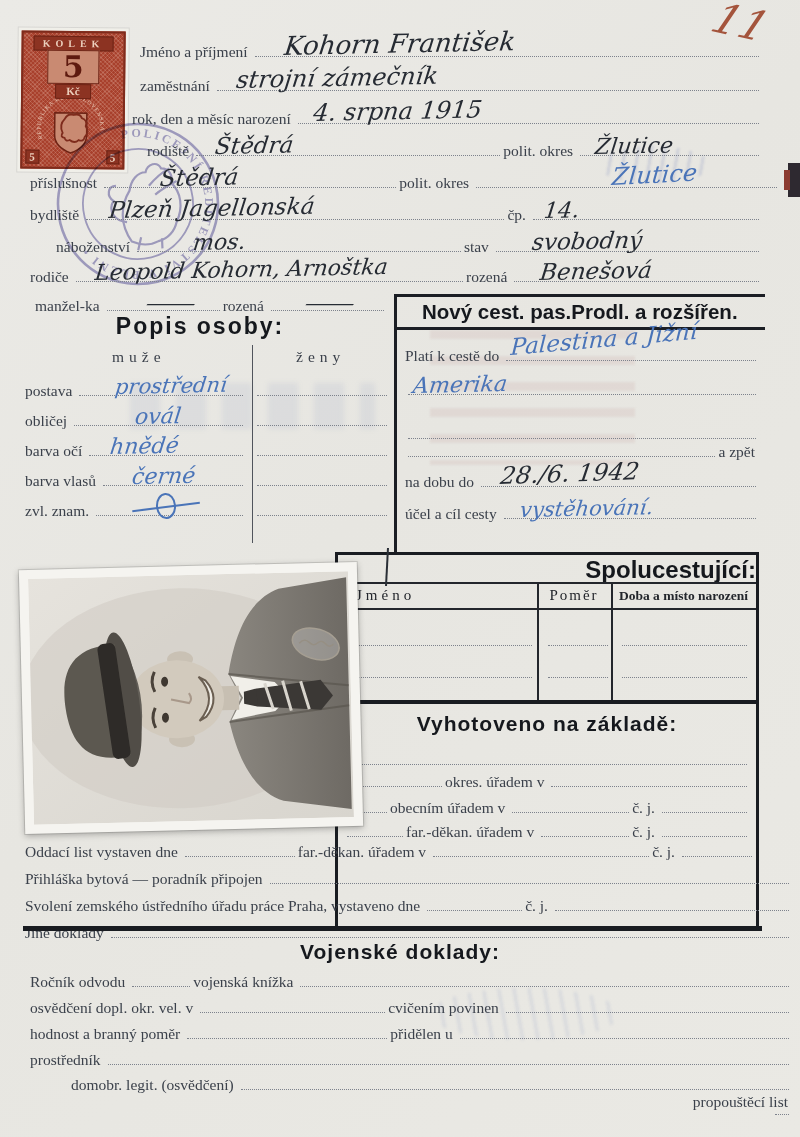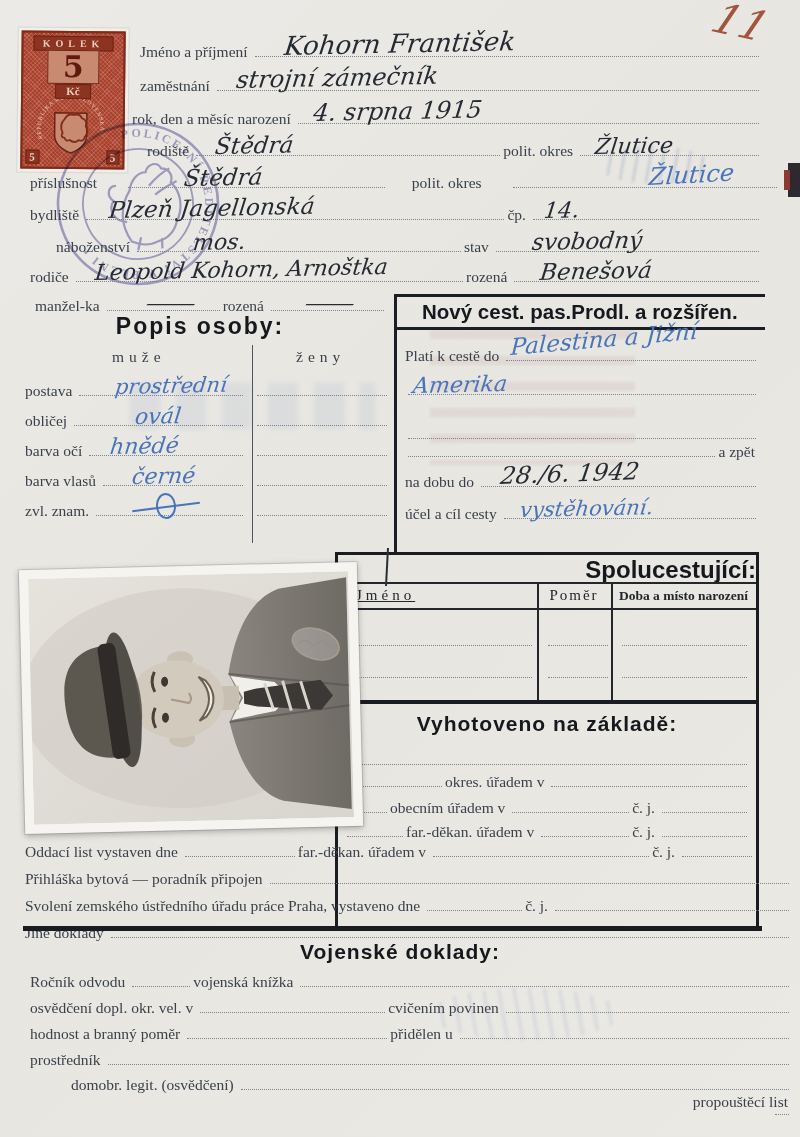--- a/index.html
+++ b/index.html
@@ -132,21 +132,21 @@
     <span class="lbl">rodiště</span>
     <span class="dots" style="flex:1.7;">
       <span class="hand" style="left:18px;font-size:23px;">Štědrá</span>
     </span>
     <span class="lbl">polit. okres</span>
     <span class="dots" style="flex:1;">
       <span class="hand" style="left:14px;font-size:22px;">Žlutice</span>
     </span>
   </div>
 
-  <div class="row" style="left:30px;top:167px;right:20px;gap:24px;">
+  <div class="row" style="left:30px;top:167px;right:20px;">
     <span class="lbl">příslušnost</span>
     <span class="dots" style="flex:1.65;">
       <span class="hand" style="left:55px;font-size:23px;">Štědrá</span>
     </span>
     <span class="lbl">polit. okres</span>
     <span class="dots" style="flex:1.7;">
       <span class="hand b" style="left:135px;font-size:24px;transform:skewX(-8deg) rotate(-3deg);">Žlutice</span>
     </span>
   </div>
 
@@ -281,21 +281,21 @@
   </div>
 
   <div class="pen-tick"></div>
 
   <div class="boxA">
     <div class="boxhead" style="top:1px;font-size:24px;text-align:right;">Spolucestující:</div>
     <div class="bar" style="left:0;right:0;top:27px;height:2px;background:#23262c;"></div>
     <div class="bar" style="left:0;right:0;top:53px;height:1.5px;background:#23262c;"></div>
     <div class="vline" style="left:199px;top:27px;bottom:0;width:1.5px;background:#23262c;"></div>
     <div class="vline" style="left:273px;top:27px;bottom:0;width:1.5px;background:#23262c;"></div>
-    <div class="cellhead" style="position:absolute;left:18px;top:32px;letter-spacing:4px;text-decoration:underline;">Jméno</div>
+    <div class="cellhead" style="position:absolute;left:18px;top:32px;letter-spacing:4px;">Jméno</div>
     <div class="cellhead" style="position:absolute;left:199px;top:32px;width:74px;text-align:center;letter-spacing:2px;">Poměr</div>
     <div class="cellhead" style="position:absolute;left:275px;top:33px;right:2px;text-align:center;font-size:13.5px;font-weight:bold;">Doba a místo narození</div>
     <div class="dots" style="position:absolute;left:8px;top:78px;width:183px;"></div>
     <div class="dots" style="position:absolute;left:207px;top:78px;width:60px;"></div>
     <div class="dots" style="position:absolute;left:281px;top:78px;right:6px;"></div>
     <div class="dots" style="position:absolute;left:8px;top:110px;width:183px;"></div>
     <div class="dots" style="position:absolute;left:207px;top:110px;width:60px;"></div>
     <div class="dots" style="position:absolute;left:281px;top:110px;right:6px;"></div>
   </div>
 

